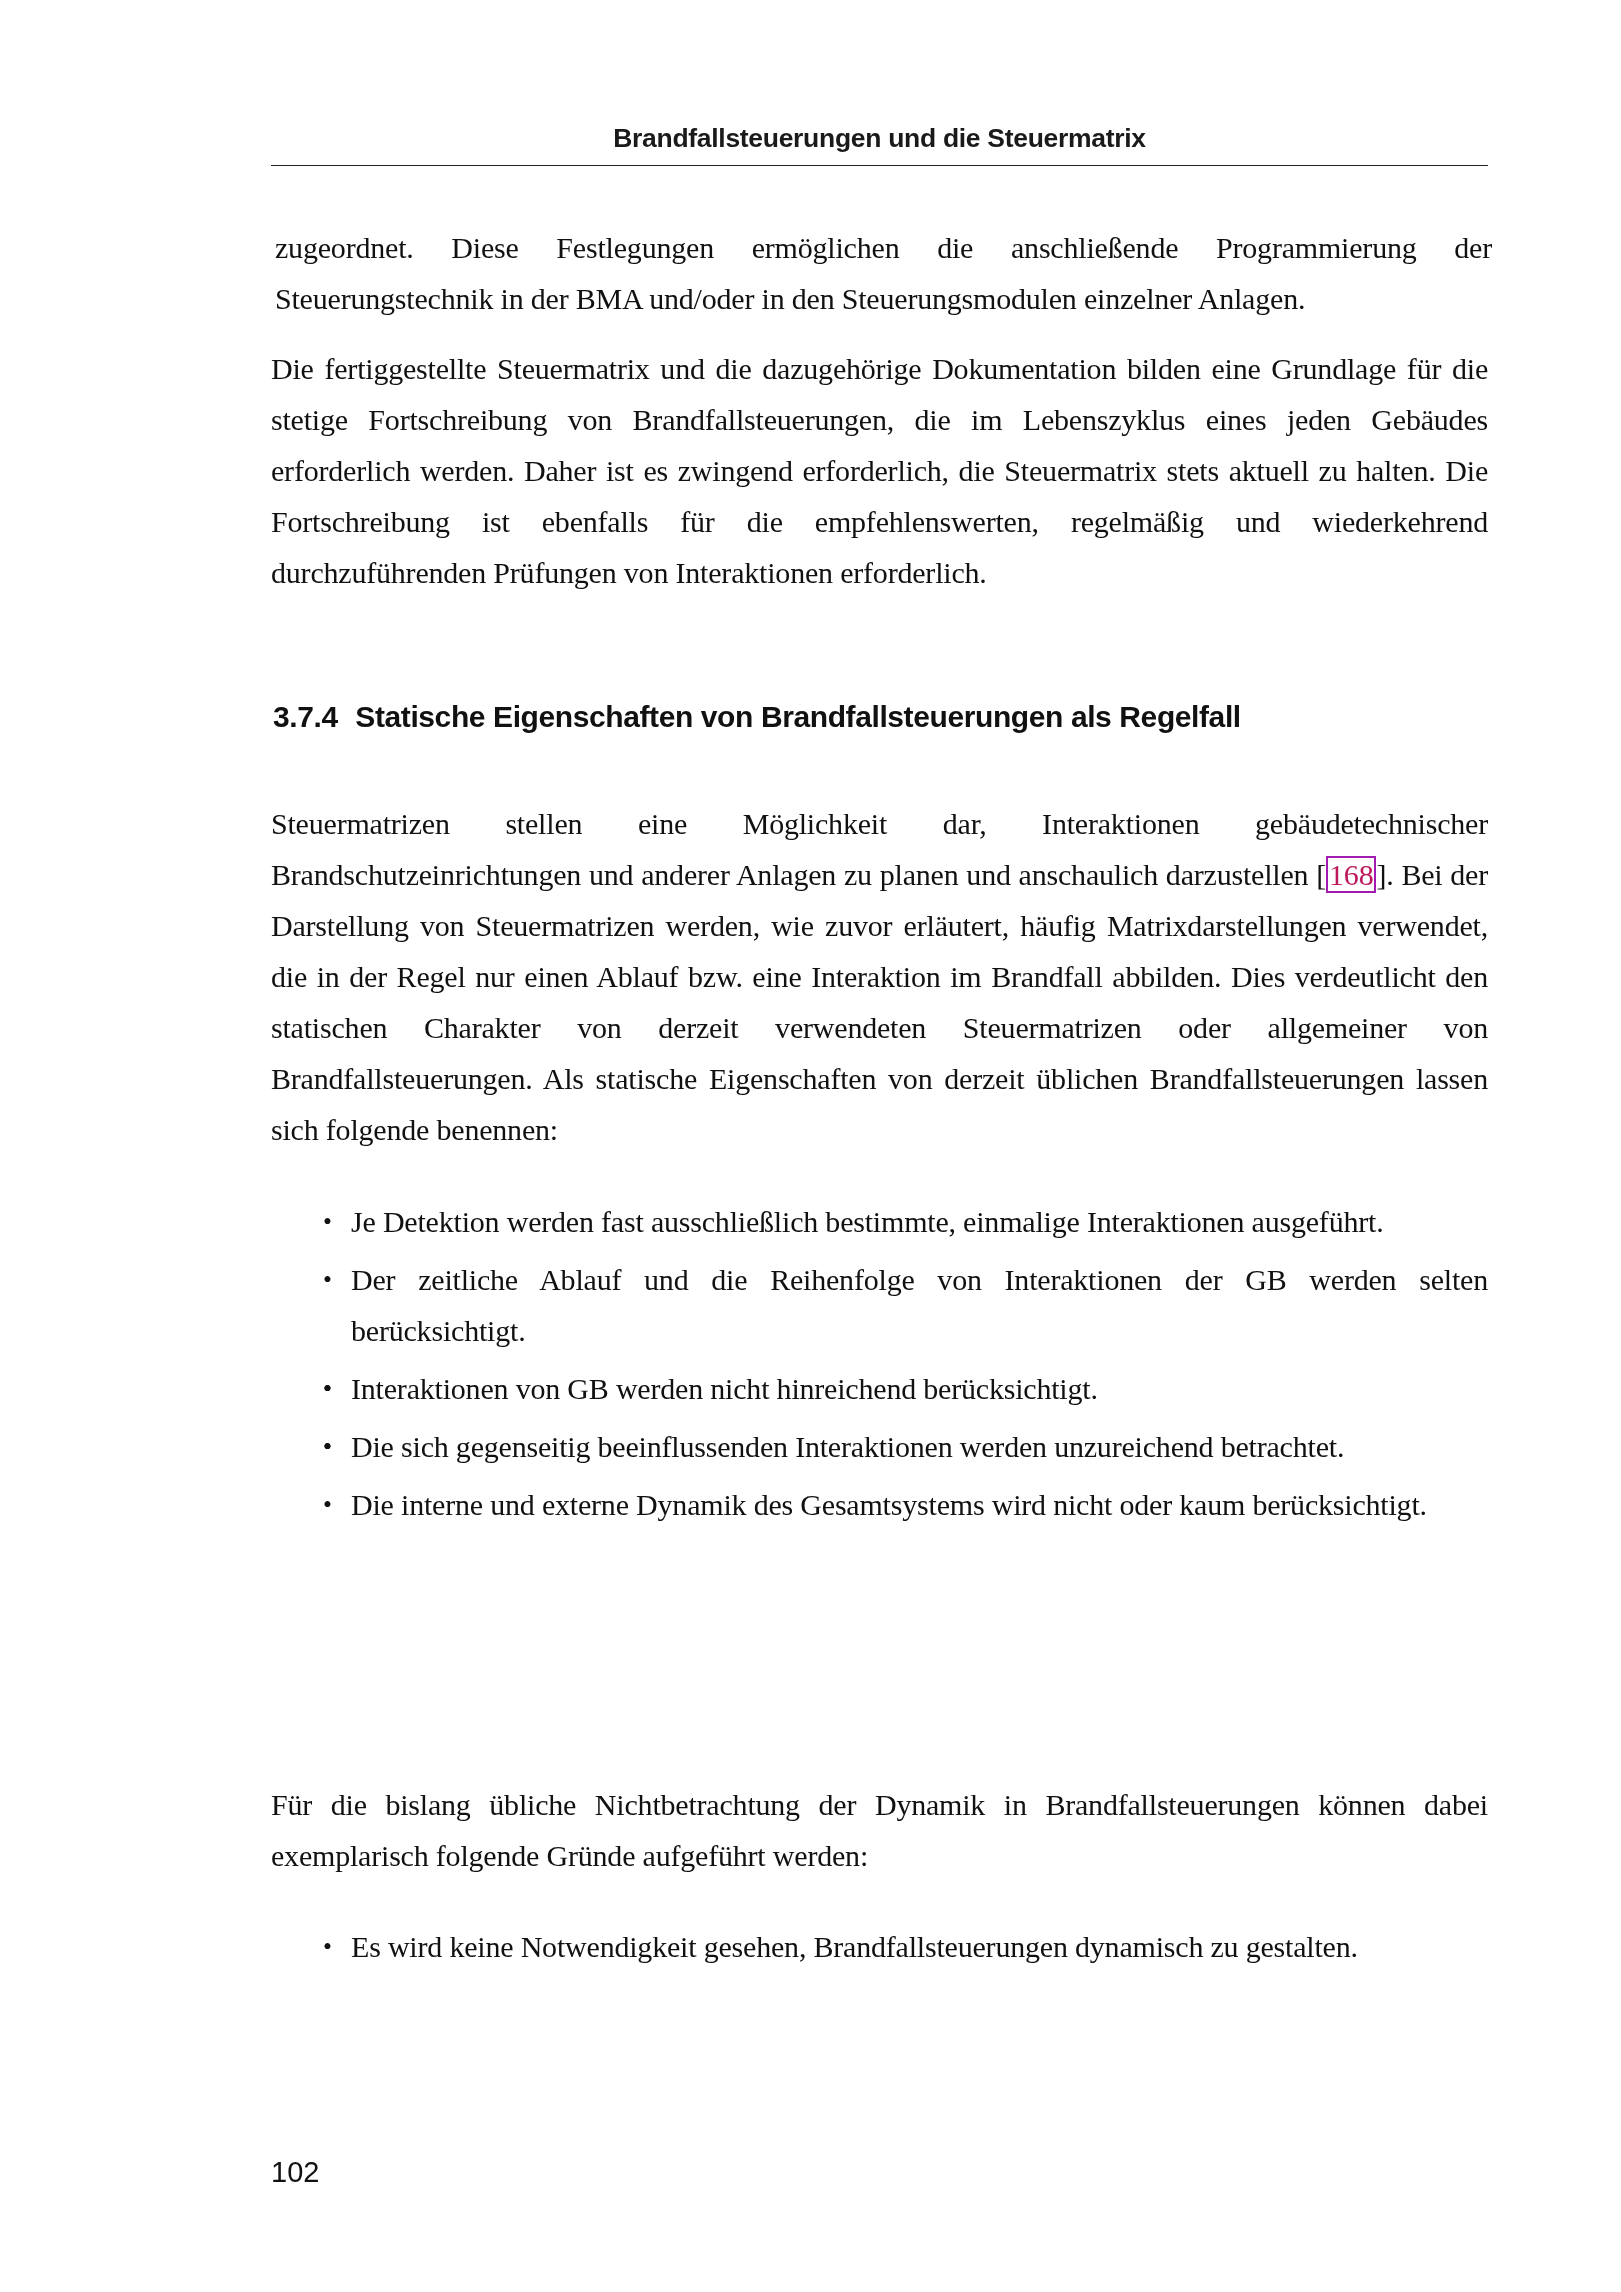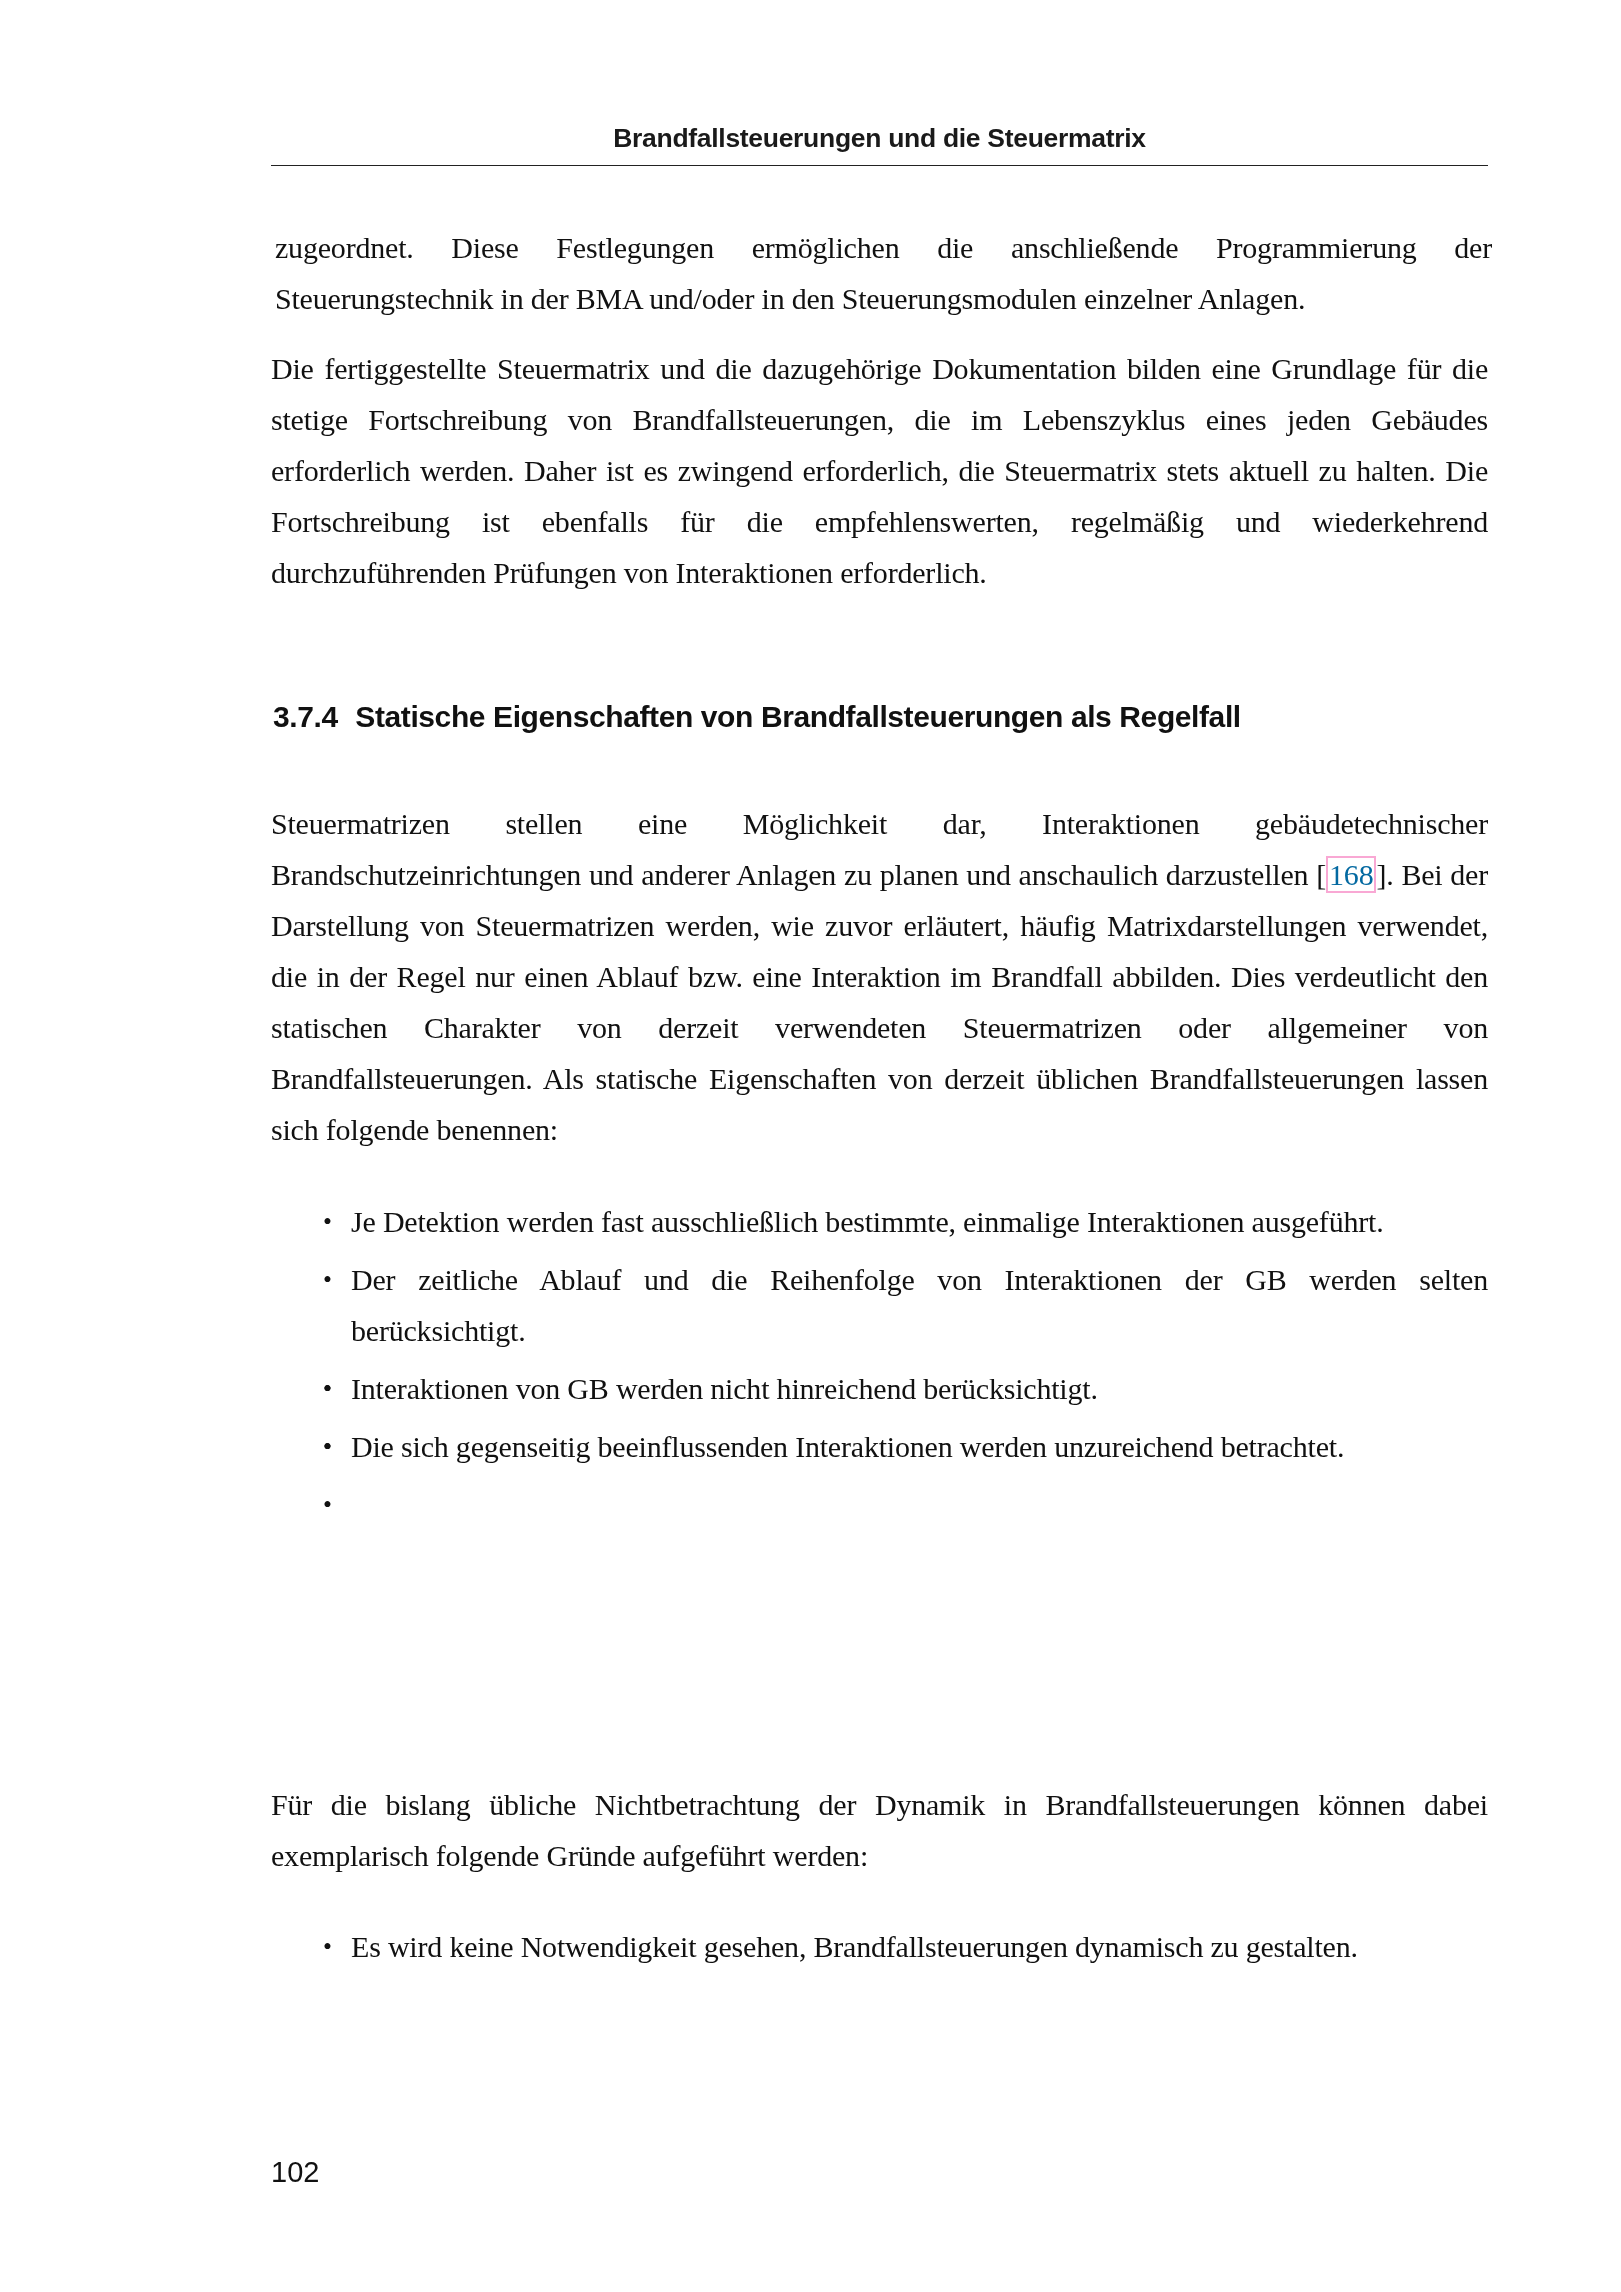--- a/index.html
+++ b/index.html
@@ -19,21 +19,21 @@
   .p1 { position: absolute; top: 222px; left: 4px; width: 1217px; }
   .p2 { position: absolute; top: 343px; left: 0; width: 1217px; }
   .section-heading {
     position: absolute; top: 698px; left: 0; width: 1217px;
     font-family: "Liberation Sans", sans-serif; font-weight: bold; font-size: 30px;
     letter-spacing: -0.4px; margin: 2px;
   }
   .section-heading .num { margin-right: 17.6px; }
   .p3 { position: absolute; top: 798px; left: 0; width: 1217px; }
   .cite {
-    border: 2px solid #f9a8d4; padding: 0 1px; color: #0369a1; cursor: pointer;
+    border: 2px solid #a21caf; padding: 0 1px; color: #be185d; cursor: pointer;
   }
   ul.bullets { list-style: none; margin: 0; padding: 0; position: absolute; left: 0; width: 1217px; }
   ul.bullets li { position: relative; padding-left: 80px; margin-bottom: 6.9px; }
   ul.bullets li .bullet {
     position: absolute; left: 52px; top: 0; font-size: 25.5px;
   }
   .list1 { top: 1196px; }
   .p4 { position: absolute; top: 1779px; left: 0; width: 1217px; }
   .list2 { top: 1921px; }
   .page-number {
@@ -55,21 +55,21 @@
 
   <p class="body-text p3"><span>Steuermatrizen stellen eine Möglichkeit dar, Interaktionen gebäudetechnischer Brandschutzeinrichtungen und anderer Anlagen zu planen und anschaulich darzustellen </span><span>[</span><span class="cite">168</span><span>]</span><span>. Bei der Darstellung von Steuermatrizen werden, wie zuvor erläutert, häufig Matrixdarstellungen verwendet, die in der Regel nur einen Ablauf bzw. eine Interaktion im Brandfall abbilden. Dies verdeutlicht den statischen Charakter von derzeit verwendeten Steuermatrizen oder allgemeiner von Brandfallsteuerungen. Als statische Eigenschaften von derzeit üblichen Brandfallsteuerungen lassen sich folgende benennen:</span></p>
 
   <ul class="bullets list1 body-text">
     <li><span class="bullet">•</span><span>Je Detektion werden fast ausschließlich bestimmte, einmalige Interaktionen ausgeführt.</span></li>
     <li><span class="bullet">•</span><span>Der zeitliche Ablauf und die Reihenfolge von Interaktionen der GB werden selten berücksichtigt.</span></li>
     <li><span class="bullet">•</span></li>
     <li><span class="bullet">•</span><span>Interaktionen von GB werden nicht hinreichend berücksichtigt.</span></li>
     <li><span class="bullet">•</span></li>
     <li><span class="bullet">•</span><span>Die sich gegenseitig beeinflussenden Interaktionen werden unzureichend betrachtet.</span></li>
-    <li><span class="bullet">•</span></li>
+    <li><span class="bullet">•</span><span>Die interne und externe Dynamik des Gesamtsystems wird nicht oder kaum berücksichtigt.</span></li>
   </ul>
 
   <p class="body-text p4">Für die bislang übliche Nichtbetrachtung der Dynamik in Brandfallsteuerungen können dabei exemplarisch folgende Gründe aufgeführt werden:</p>
 
   <ul class="bullets list2 body-text">
     <li><span class="bullet">•</span><span>Es wird keine Notwendigkeit gesehen, Brandfallsteuerungen dynamisch zu gestalten.</span></li>
   </ul>
 
   <div class="page-number">102</div>
 </div>

